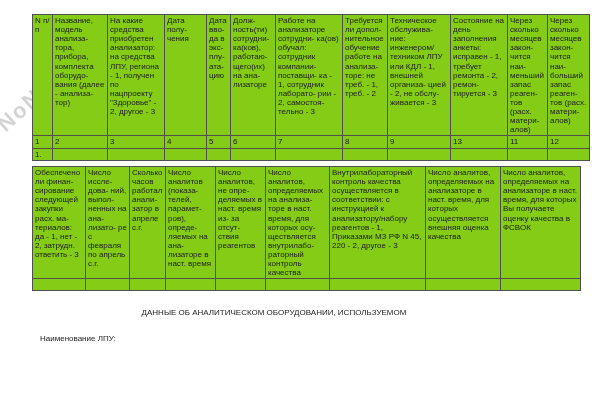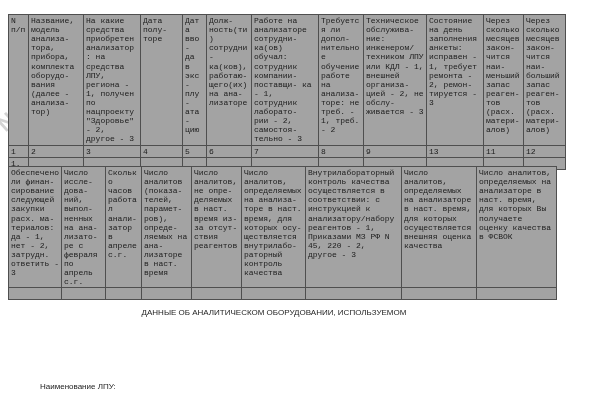--- a/index.html
+++ b/index.html
@@ -6,41 +6,39 @@
   body{
     width:600px;height:420px;position:relative;background:#ffffff;
     font-family:"Liberation Sans", sans-serif;color:#1c1c1c;overflow:hidden;
   }
   .watermark{
     position:absolute;left:-8px;top:118px;transform:rotate(-42deg);
     transform-origin:left top;font-size:22px;font-weight:bold;
     color:rgba(175,175,175,0.55);letter-spacing:2px;pointer-events:none;
   }
   table{
-    border-collapse:collapse;table-layout:fixed;position:absolute;left:8px;
-    background:#a3a3a3;
-    font-family:Liberation Mono, monospace;
+    border-collapse:collapse;table-layout:fixed;position:absolute;left:32px;
+    background:#84cc16;
   }
   #table1{top:14px;width:557px;}
   #table2{top:166px;width:548px;}
   td{
     border:1px solid #4f4f4f;vertical-align:top;text-align:left;
     font-size:8px;line-height:1.14;padding:1px 2px;word-wrap:break-word;
     overflow:hidden;
   }
   tr.numrow td{height:9px;font-size:8px;}
   tr.datarow td{height:9px;font-size:8px;}
   .title-block{
     position:absolute;top:308px;left:0;width:548px;text-align:center;
     font-size:8px;line-height:1.3;color:#1c1c1c;
   }
   .footer-block{
     position:absolute;top:334px;left:40px;font-size:8px;line-height:1.25;
     color:#1c1c1c;
-    margin-top:48px;
   }
 </style>
 </head>
 <body>
 
 <div class="watermark">NoNumber</div>
 
 <table id="table1">
   <colgroup>
     <col style="width:20px">
@@ -54,21 +52,21 @@
       <col style="width:63px">
     <col style="width:57px">
       <col style="width:40px">
       <col style="width:42px">
   </colgroup>
   <tbody>
       <tr>
     <td>N п/п</td>
     <td>Название, модель анализа- тора, прибора, комплекта оборудо- вания (далее - анализа- тор)</td>
     <td>На какие средства приобретен анализатор: на средства ЛПУ, региона - 1, получен по нацпроекту "Здоровье" - 2, другое - 3</td>
-    <td>Дата полу- торе</td>
+    <td>Дата полу- чения</td>
     <td>Дата вво- да в экс- плу- ата- цию</td>
     <td>Долж- ность(ти) сотрудни- ка(ков), работаю- щего(их) на ана- лизаторе</td>
     <td>Работе на анализаторе сотрудни- ка(ов) обучал: сотрудник компании- поставщи- ка - 1, сотрудник лаборато- рии - 2, самостоя- тельно - 3</td>
     <td>Требуется ли допол- нительное обучение работе на анализа- торе: не треб. - 1, треб. - 2</td>
     <td>Техническое обслужива- ние: инженером/ техником ЛПУ или КДЛ - 1, внешней организа- цией - 2, не обслу- живается - 3</td>
     <td>Состояние на день заполнения анкеты: исправен - 1, требует ремонта - 2, ремон- тируется - 3</td>
     <td>Через сколько месяцев закон- чится наи- меньший запас реаген- тов (расх. матери- алов)</td>
     <td>Через сколько месяцев закон- чится наи- больший запас реаген- тов (расх. матери- алов)</td>
   </tr>
   <tr class="numrow">

